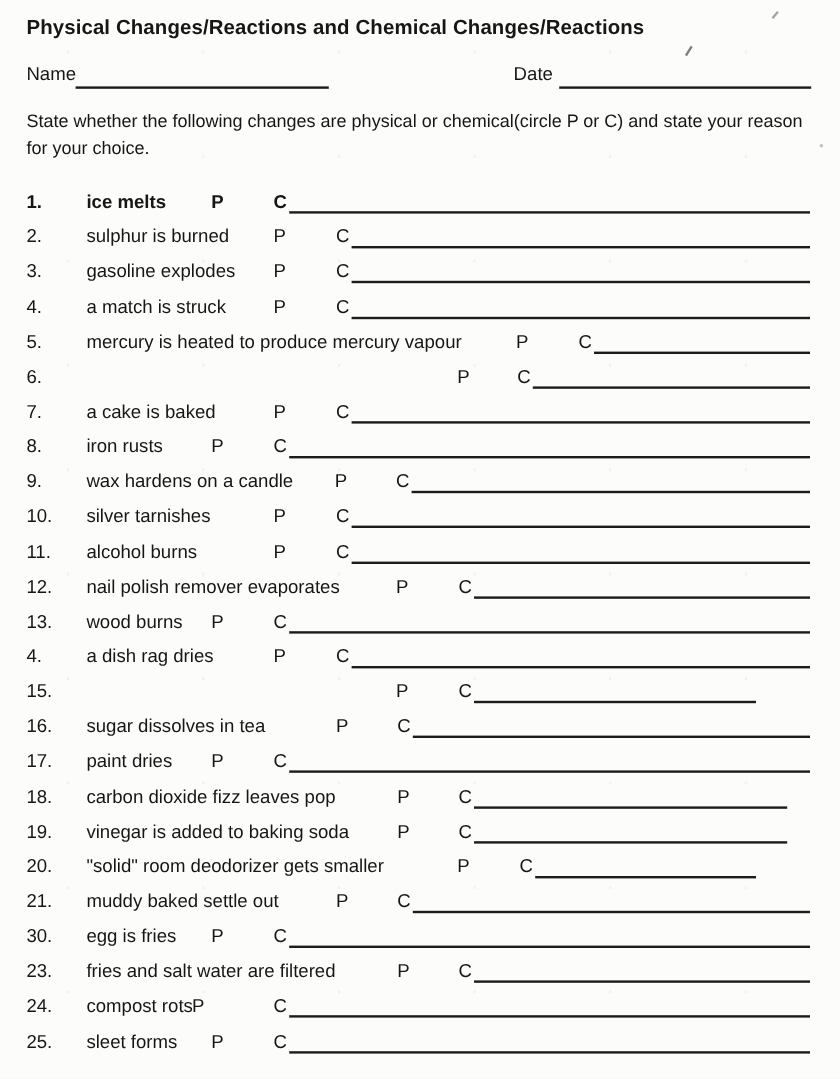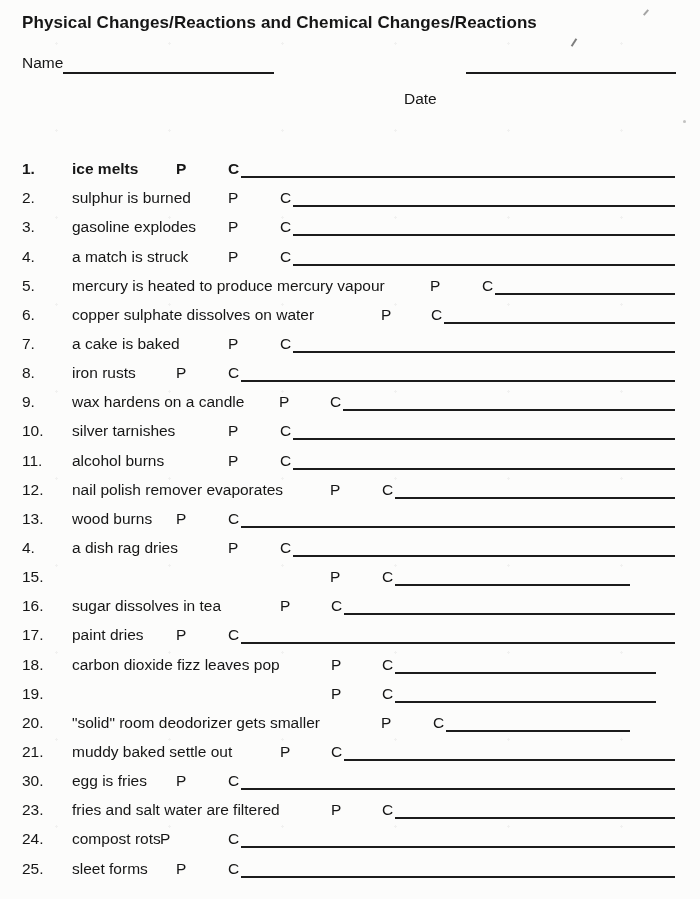--- a/index.html
+++ b/index.html
@@ -26,21 +26,21 @@
     font-weight: bold;
     letter-spacing: 0.1px;
     white-space: nowrap;
   }
   .label {
     position: absolute;
     top: 54px;
     font-size: 15.5px;
   }
   .name-label { left: 22px; }
-  .date-label { left: 404px; margin-top: 36px; }
+  .date-label { left: 428px; }
   .field-line {
     position: absolute;
     top: 54px;
     height: 18px;
     border-bottom: 2px solid #1b1b1b;
   }
   .name-line { left: 63px; width: 211px; }
   .date-line { left: 466px; width: 210px; }
   .instructions {
     position: absolute;
@@ -102,20 +102,21 @@
 
 <div class="page">
 
   <div class="title">Physical Changes/Reactions and Chemical Changes/Reactions</div>
 
   <span class="label name-label">Name</span>
   <span class="field-line name-line"></span>
   <span class="label date-label">Date</span>
   <span class="field-line date-line"></span>
 
+  <div class="instructions">State whether the following changes are physical or chemical(circle P or C) and state your reason for your choice.</div>
 
   <div class="rows">
 
     <div class="row bold-row">
       <span class="num">1.</span>
       <span class="desc">ice melts</span>
       <span class="p" style="left:176px">P</span>
       <span class="c" style="left:228px">C</span>
       <span class="blank" style="left:241px"></span>
     </div>
@@ -147,21 +148,20 @@
     <div class="row">
       <span class="num">5.</span>
       <span class="desc">mercury is heated to produce mercury vapour</span>
       <span class="p" style="left:430px">P</span>
       <span class="c" style="left:482px">C</span>
       <span class="blank" style="left:495px"></span>
     </div>
 
     <div class="row">
       <span class="num">6.</span>
-      <span class="desc">copper sulphate dissolves on water</span>
       <span class="p" style="left:381px">P</span>
       <span class="c" style="left:431px">C</span>
       <span class="blank" style="left:444px"></span>
     </div>
 
     <div class="row">
       <span class="num">7.</span>
       <span class="desc">a cake is baked</span>
       <span class="p" style="left:228px">P</span>
       <span class="c" style="left:280px">C</span>
@@ -250,20 +250,21 @@
     <div class="row">
       <span class="num">18.</span>
       <span class="desc">carbon dioxide fizz leaves pop</span>
       <span class="p" style="left:331px">P</span>
       <span class="c" style="left:382px">C</span>
       <span class="blank mid" style="left:395px"></span>
     </div>
 
     <div class="row">
       <span class="num">19.</span>
+      <span class="desc">vinegar is added to baking soda</span>
       <span class="p" style="left:331px">P</span>
       <span class="c" style="left:382px">C</span>
       <span class="blank mid" style="left:395px"></span>
     </div>
 
     <div class="row">
       <span class="num">20.</span>
       <span class="desc">"solid" room deodorizer gets smaller</span>
       <span class="p" style="left:381px">P</span>
       <span class="c" style="left:433px">C</span>

